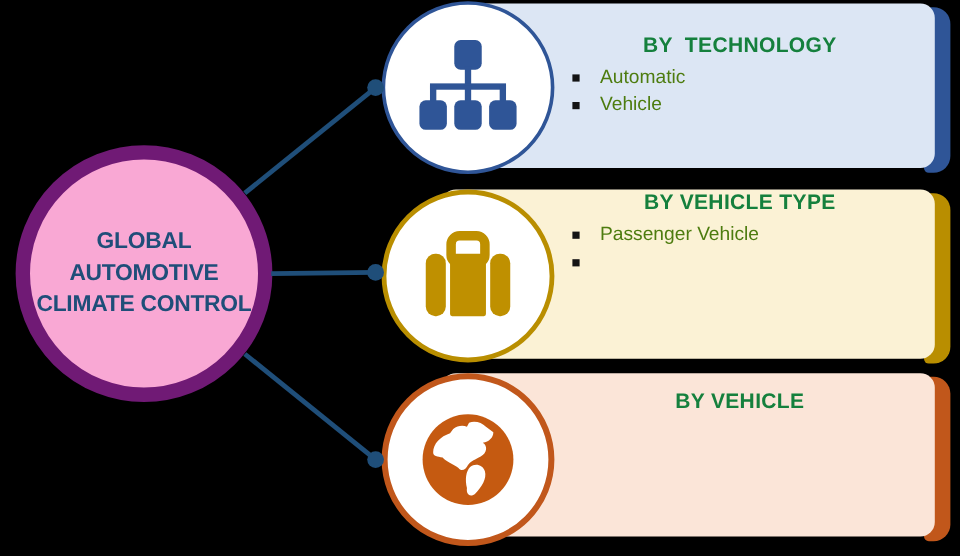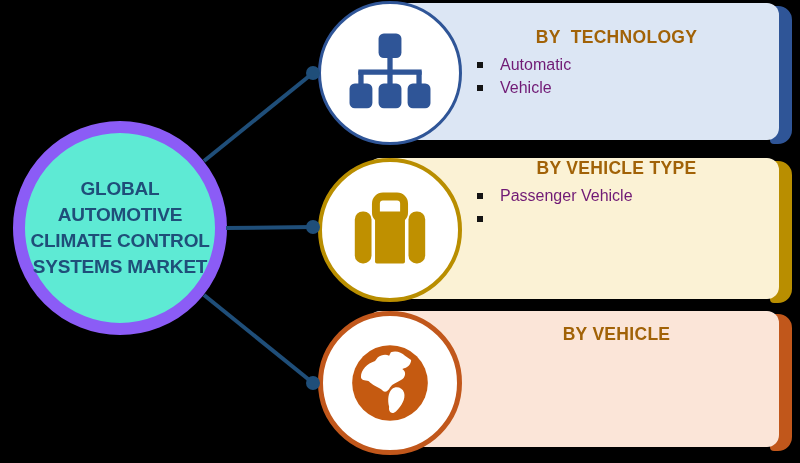--- a/index.html
+++ b/index.html
@@ -22,46 +22,46 @@
   .panel-vehicle .pbody{background:#FBF2D5;}
   .panel-region{top:311px;height:140px;}
   .panel-region .strip{background:#C1571B;}
   .panel-region .pbody{background:#FBE5D8;}
 
   .content{position:absolute;left:100px;right:14px;top:0;}
   .panel-tech .content{padding-top:24px;}
   .panel-vehicle .content{}
   .panel-region .content{padding-top:13px;}
   .ptitle{
-    text-align:center;font-weight:bold;font-size:17.5px;color:#a16207;
+    text-align:center;font-weight:bold;font-size:17.5px;color:#15803d;
     letter-spacing:.3px;white-space:pre-wrap;margin:0 0 5px 0;
   }
   ul.items{list-style:none;margin:0;padding:0;}
-  ul.items li{position:relative;padding-left:32px;font-size:16px;line-height:23px;color:#701a75;}
+  ul.items li{position:relative;padding-left:32px;font-size:16px;line-height:23px;color:#4d7c0f;}
   .panel-region ul.items li{line-height:22px;}
   .bullet{
     position:absolute;left:9px;top:9px;width:6px;height:6px;background:#141414;display:block;
   }
   .panel-region .bullet{top:8px;}
 
   
   .pcircle{
     position:absolute;left:318px;width:144px;height:144px;border-radius:50%;
     background:#fff;box-sizing:border-box;z-index:3;
     display:flex;align-items:center;justify-content:center;
   }
   .pc-tech{top:1px;border:3px solid #2F5597;}
   .pc-vehicle{top:158px;border:4px solid #B98E00;}
   .pc-region{top:311px;border:5px solid #C1571B;}
   .pcircle svg{width:88px;height:88px;display:block;}
 
   
   .main-circle{
     position:absolute;left:13px;top:121px;width:214px;height:214px;border-radius:50%;
-    background:#5eead4;border:12px solid #8b5cf6;box-sizing:border-box;z-index:4;
+    background:#f9a8d4;border:12px solid #701a75;box-sizing:border-box;z-index:4;
     display:flex;align-items:center;justify-content:center;
   }
   .main-text{
     text-align:center;font-weight:bold;font-size:19px;line-height:26px;color:#1F4E79;
     letter-spacing:-0.2px;
   }
   .main-text div{white-space:nowrap;}
 </style>
 </head>
 <body>
@@ -137,21 +137,20 @@
       <path fill="#FFFFFF" d="M52,57 C57,53 64,55 66,61 C68,68 63,76 57,82 C53,86 48,84 49,77 C47,69 48,61 52,57 Z"></path>
       <path fill="#FFFFFF" d="M44,20 L49,23 L45,26 L40,23 Z"></path>
     </svg>
   </div>
 
   <div class="main-circle">
     <div class="main-text">
       <div>GLOBAL</div>
       <div>AUTOMOTIVE</div>
       <div>CLIMATE CONTROL</div>
-      <div>SYSTEMS MARKET</div>
     </div>
   </div>
 
   <svg class="connectors" viewBox="0 0 800 463">
     <g stroke="#1F4E79" stroke-width="4" fill="#1F4E79">
       <line x1="204" y1="161" x2="313" y2="73"></line>
       <line x1="226" y1="228" x2="313" y2="227"></line>
       <line x1="204" y1="295" x2="313" y2="383"></line>
       <circle cx="313" cy="73" r="7" stroke="none"></circle>
       <circle cx="313" cy="227" r="7" stroke="none"></circle>

